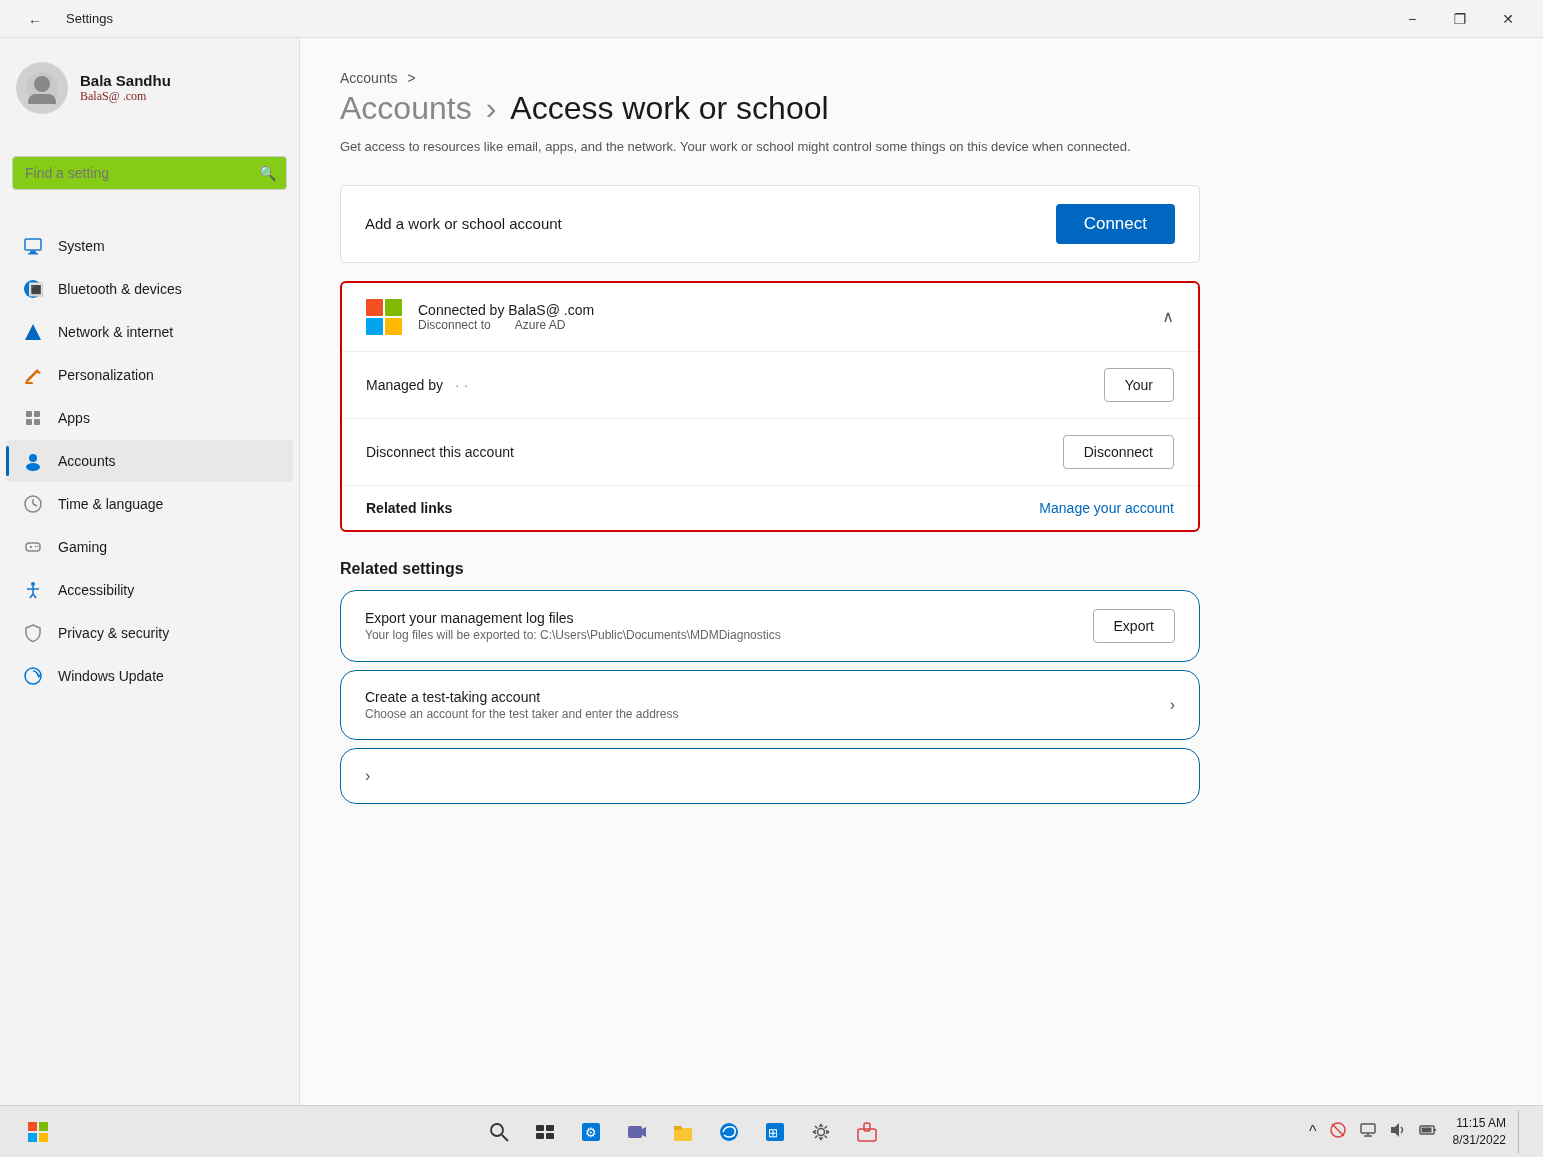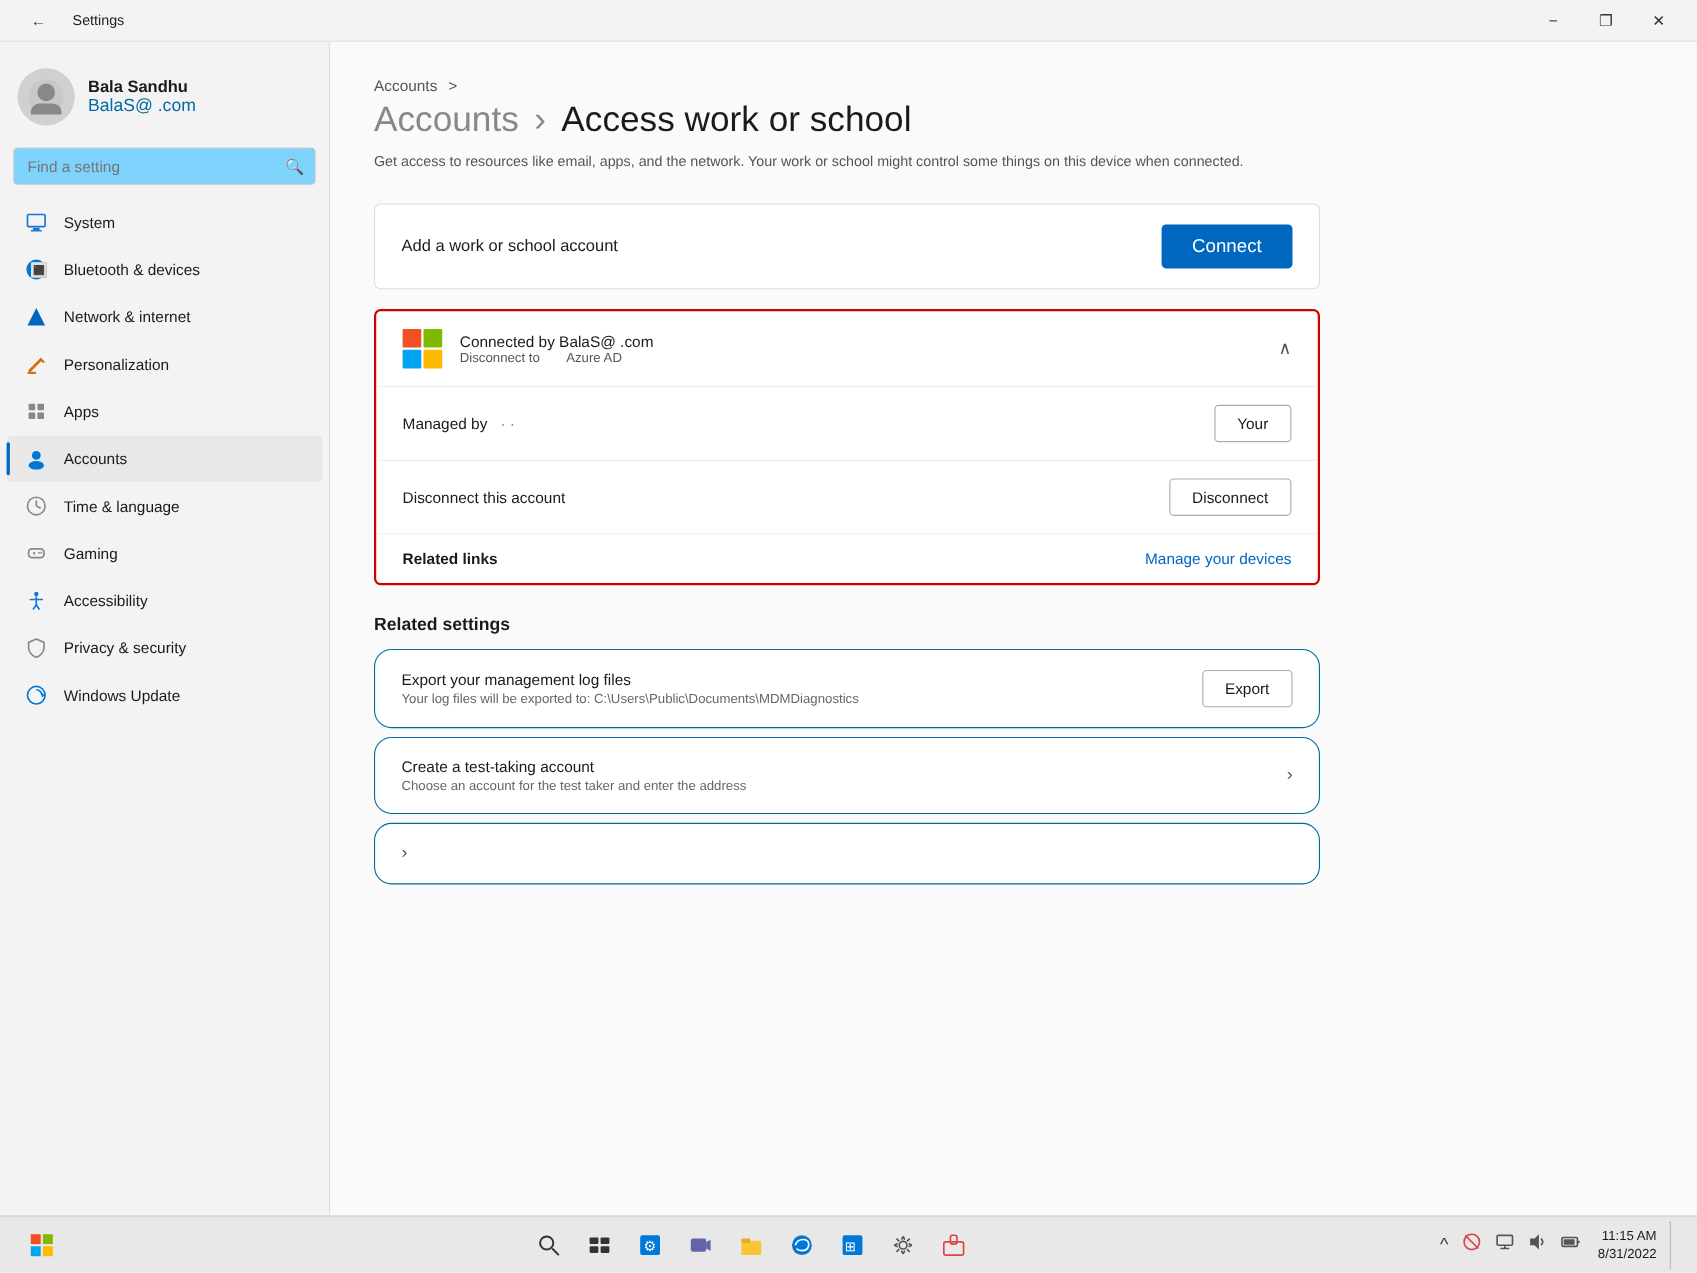--- a/index.html
+++ b/index.html
@@ -56,20 +56,21 @@
     
     .sidebar {
       width: 300px;
       background: #f3f3f3;
       flex-shrink: 0;
       display: flex;
       flex-direction: column;
       padding: 12px 0;
       overflow-y: auto;
       border-right: 1px solid #e0e0e0;
+      gap: 22px;
     }
     .sidebar-profile {
       display: flex;
       align-items: center;
       padding: 12px 16px 20px 16px;
       gap: 12px;
     }
     .sidebar-avatar {
       width: 52px;
       height: 52px;
@@ -85,34 +86,35 @@
     .sidebar-profile-info {
       display: flex;
       flex-direction: column;
     }
     .sidebar-profile-name {
       font-weight: 700;
       font-size: 15px;
       color: #1a1a1a;
     }
     .sidebar-profile-email {
-      font-size: 16px;
-      color: #0369a1;
+      font-size: 12px;
+      color: #7f1d1d;
+      font-family: Liberation Serif, serif;
     }
     .sidebar-search {
       margin: 0 12px 12px 12px;
       position: relative;
     }
     .sidebar-search input {
       width: 100%;
       padding: 8px 36px 8px 12px;
       border: 1px solid #ccc;
       border-radius: 4px;
       font-size: 14px;
-      background: #7dd3fc;
+      background: #84cc16;
       color: #333;
       outline: none;
     }
     .sidebar-search-icon {
       position: absolute;
       right: 10px;
       top: 50%;
       transform: translateY(-50%);
       color: #555;
       font-size: 14px;
@@ -609,21 +611,21 @@
         <button class="btn-outline">Your</button>
       </div>
 
       <div class="account-card-row">
         <span class="account-card-row-label">Disconnect this account</span>
         <button class="btn-outline">Disconnect</button>
       </div>
 
       <div class="related-links-row">
         <span class="related-links-label">Related links</span>
-        <a class="related-links-link" href="#">Manage your devices</a>
+        <a class="related-links-link" href="#">Manage your account</a>
       </div>
     </div>
 
     <div>
       <div class="related-settings-title">Related settings</div>
 
       <div class="settings-card">
         <div class="settings-card-row">
           <div class="settings-card-row-text">
             <div class="settings-card-row-title">Export your management log files</div>

